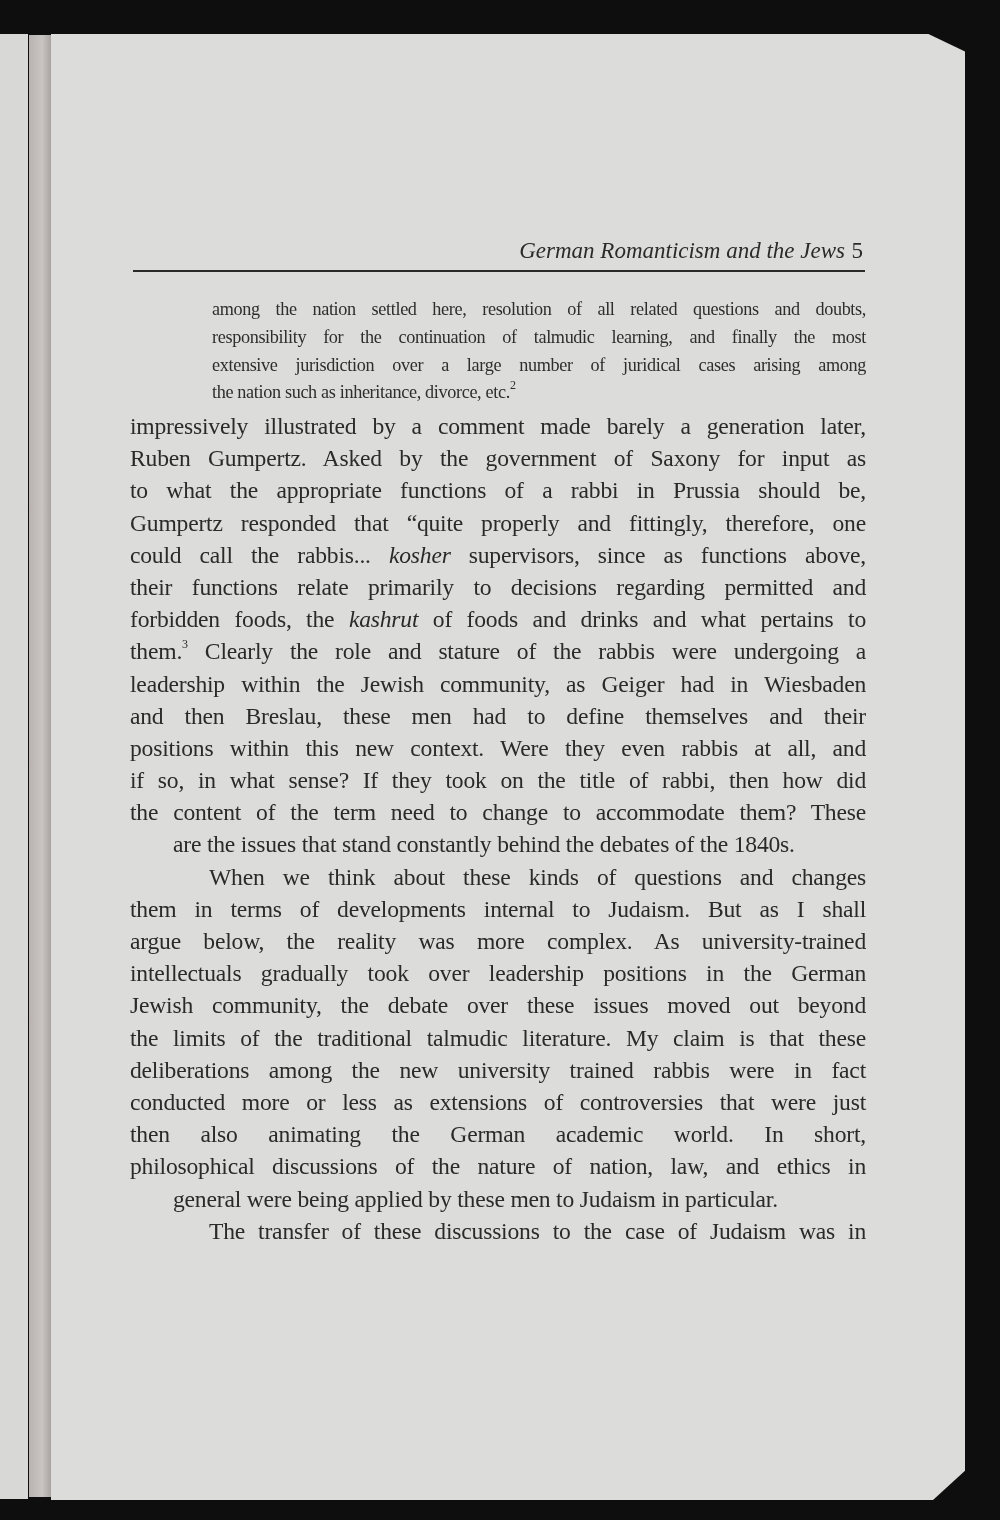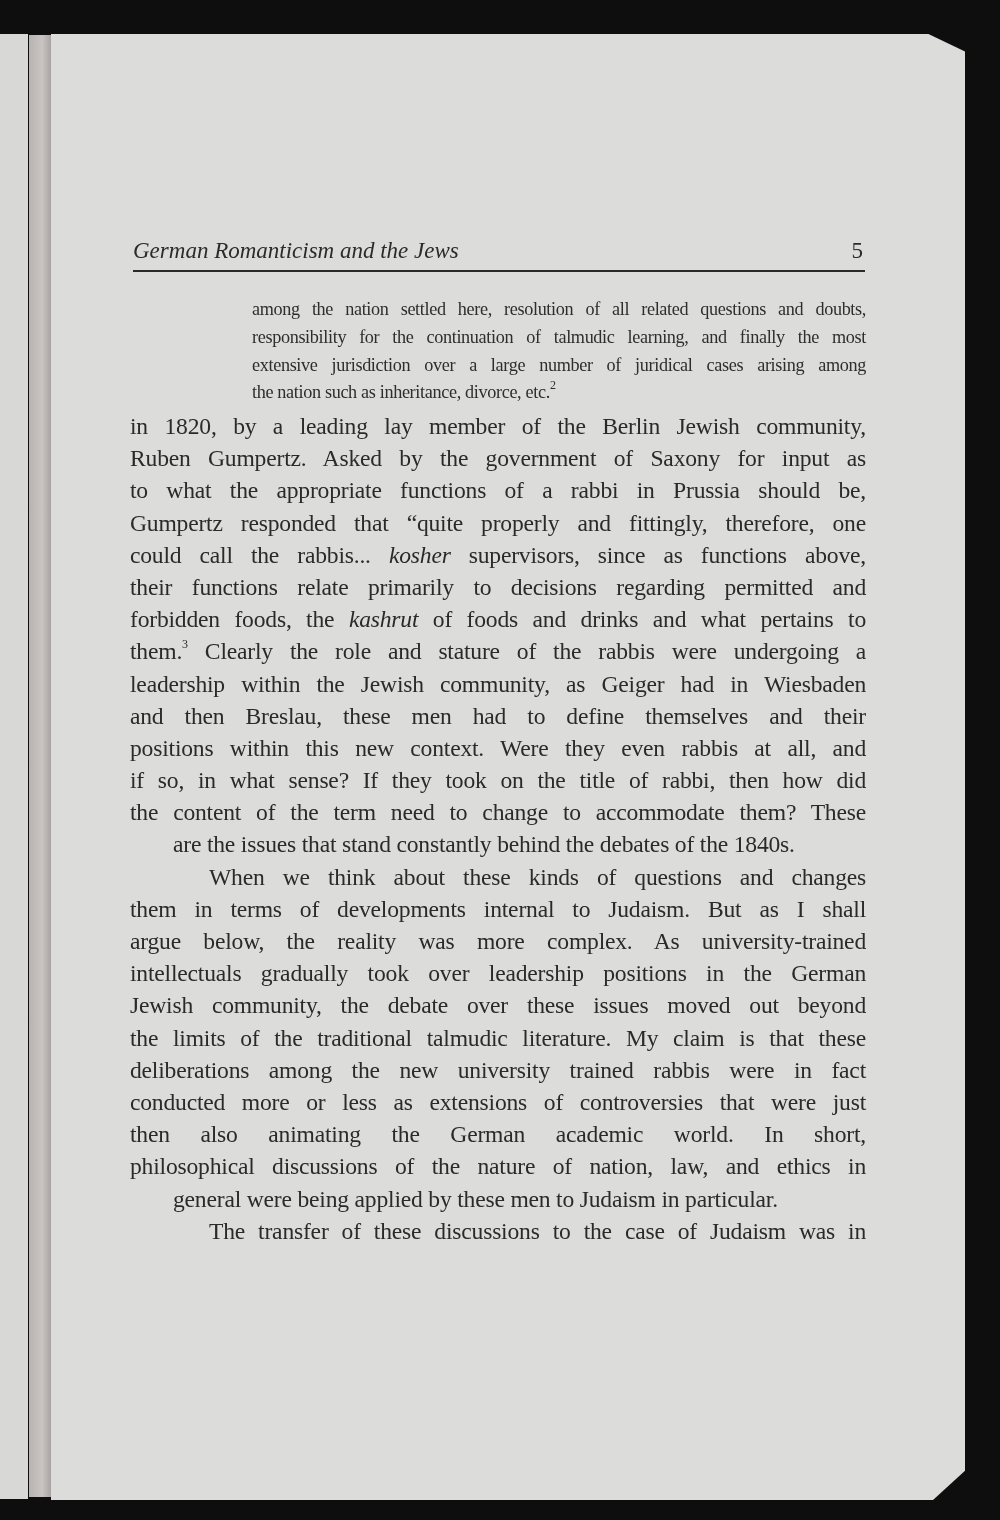--- a/index.html
+++ b/index.html
@@ -20,34 +20,34 @@
   .page {
     position: absolute; left: 51px; top: 34px; width: 914px; height: 1466px;
     background: #dcdcda;
     clip-path: polygon(0 0, 96% 0, 100% 1.2%, 100% 98%, 96.5% 100%, 0 100%);
   }
   .running-head {
     position: absolute; left: 82px; top: 204px; width: 732px; height: 32px;
     border-bottom: 2px solid #2a2a2a;
   }
   .running-title {
-    position: absolute; left: 0; right: 0; top: 0; text-align: left;
+    position: absolute; left: 0; right: 0; top: 0; text-align: right;
     font-style: italic; font-size: 23px; color: #2b2b2b;
     padding-right: 20px;
   }
   .page-number {
     position: absolute; right: 2px; top: 0;
     font-size: 23px; color: #2b2b2b;
   }
   .blockquote {
     position: absolute; left: 161px; top: 262px; width: 654px;
     font-size: 18.2px; line-height: 27.8px; color: #2e2e2e;
     text-align: justify; letter-spacing: -0.35px;
   }
-  .blockquote .line { display: block; height: 27.8px; white-space: nowrap; text-align-last: justify; margin-left: 40px; }
+  .blockquote .line { display: block; height: 27.8px; white-space: nowrap; text-align-last: justify; }
   .blockquote .line.last { text-align-last: left; }
   .body-text {
     position: absolute; left: 79px; top: 376px; width: 736px;
     font-size: 23.6px; line-height: 32.2px; color: #2a2a2a;
     letter-spacing: -0.2px;
   }
   .body-text .line { display: block; height: 32.2px; white-space: nowrap; text-align: justify; text-align-last: justify; }
   .body-text .line.last { text-align-last: left; margin-left: 43px; }
   .body-text .line.indent { padding-left: 79px; }
   sup { font-size: 12px; line-height: 0; position: relative; top: -2px; vertical-align: super; }
@@ -67,21 +67,21 @@
   </div>
 
   <div class="blockquote">
     <span class="line">among the nation settled here, resolution of all related questions and doubts,</span>
     <span class="line">responsibility for the continuation of talmudic learning, and finally the most</span>
     <span class="line">extensive jurisdiction over a large number of juridical cases arising among</span>
     <span class="line last"><span>the nation such as inheritance, divorce, etc.</span><sup>2</sup></span>
   </div>
 
   <div class="body-text">
-    <span class="line">in 1820, by a leading lay member of the Berlin Jewish community,</span>
+    <span class="line">impressively illustrated by a comment made barely a generation later,</span>
     <span class="line">Ruben Gumpertz.  Asked by the government of Saxony for input as</span>
     <span class="line">to what the appropriate functions of a rabbi in Prussia should be,</span>
     <span class="line">Gumpertz responded that “quite properly and fittingly, therefore, one</span>
     <span class="line"><span>could call the rabbis... </span><i>kosher</i><span> supervisors, since as functions above,</span></span>
     <span class="line">their functions relate primarily to decisions regarding permitted and</span>
     <span class="line"><span>forbidden foods, the </span><i>kashrut</i><span> of foods and drinks and what pertains to</span></span>
     <span class="line"><span>them.</span><sup>3</sup><span> Clearly the role and stature of the rabbis were undergoing a</span></span>
     <span class="line">leadership within the Jewish community, as Geiger had in Wiesbaden</span>
     <span class="line">and then Breslau, these men had to define themselves and their</span>
     <span class="line">positions within this new context.  Were they even rabbis at all, and</span>

